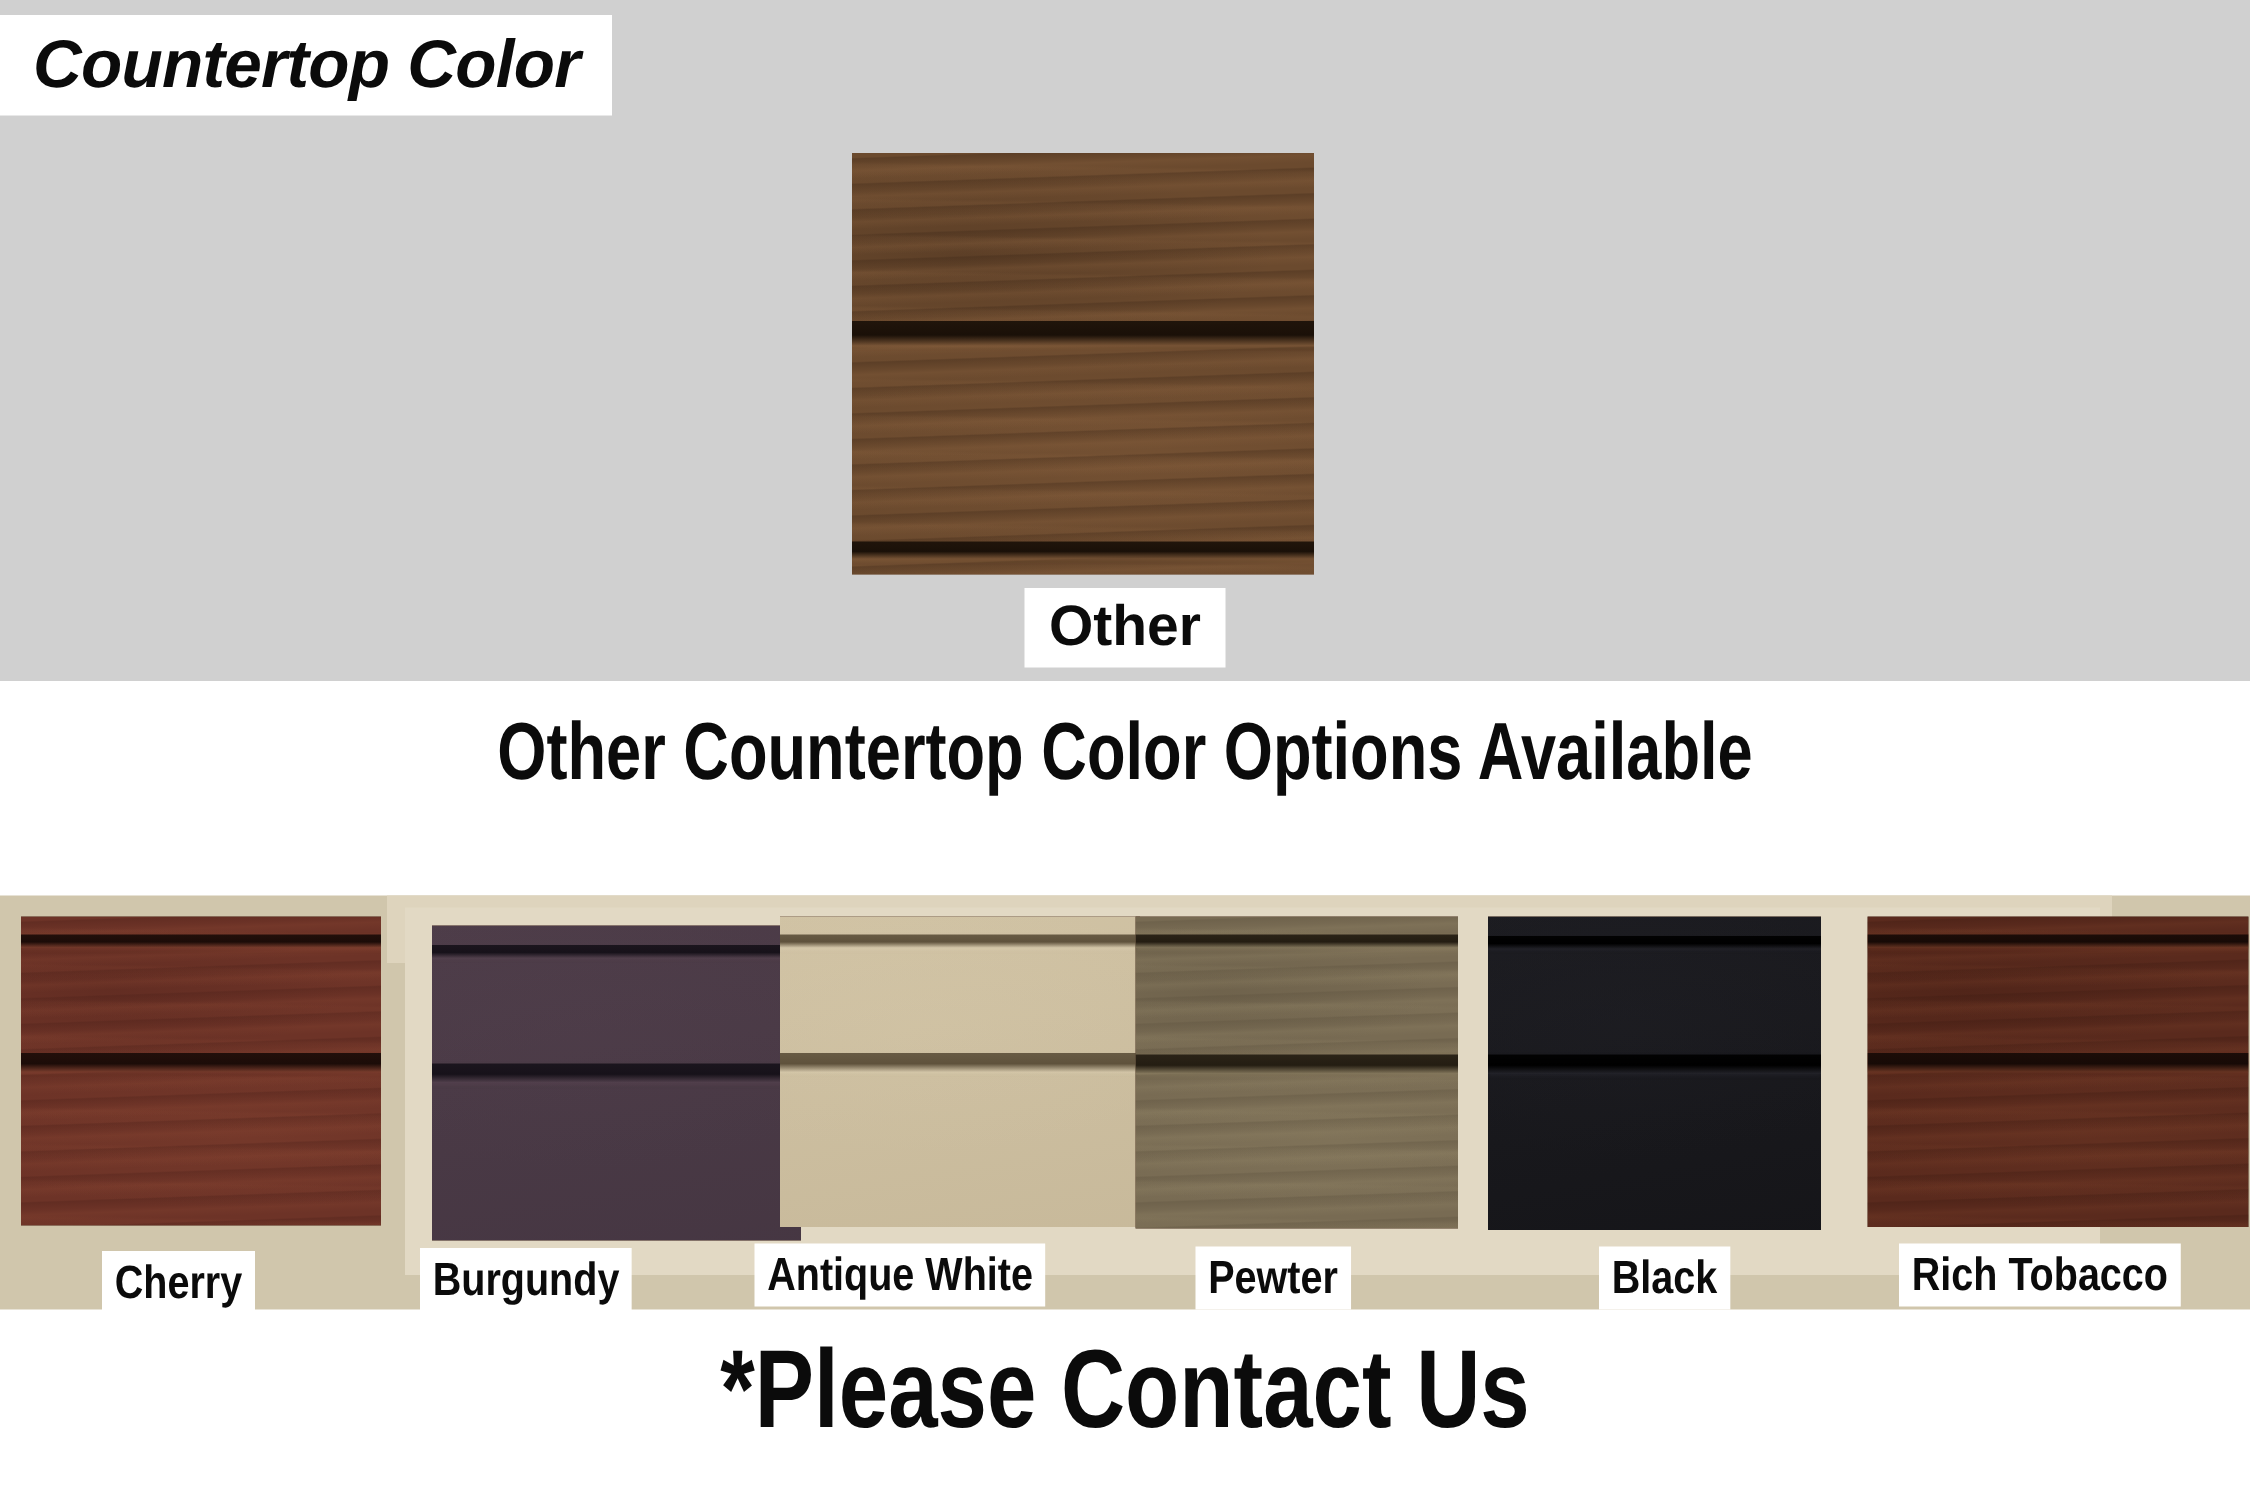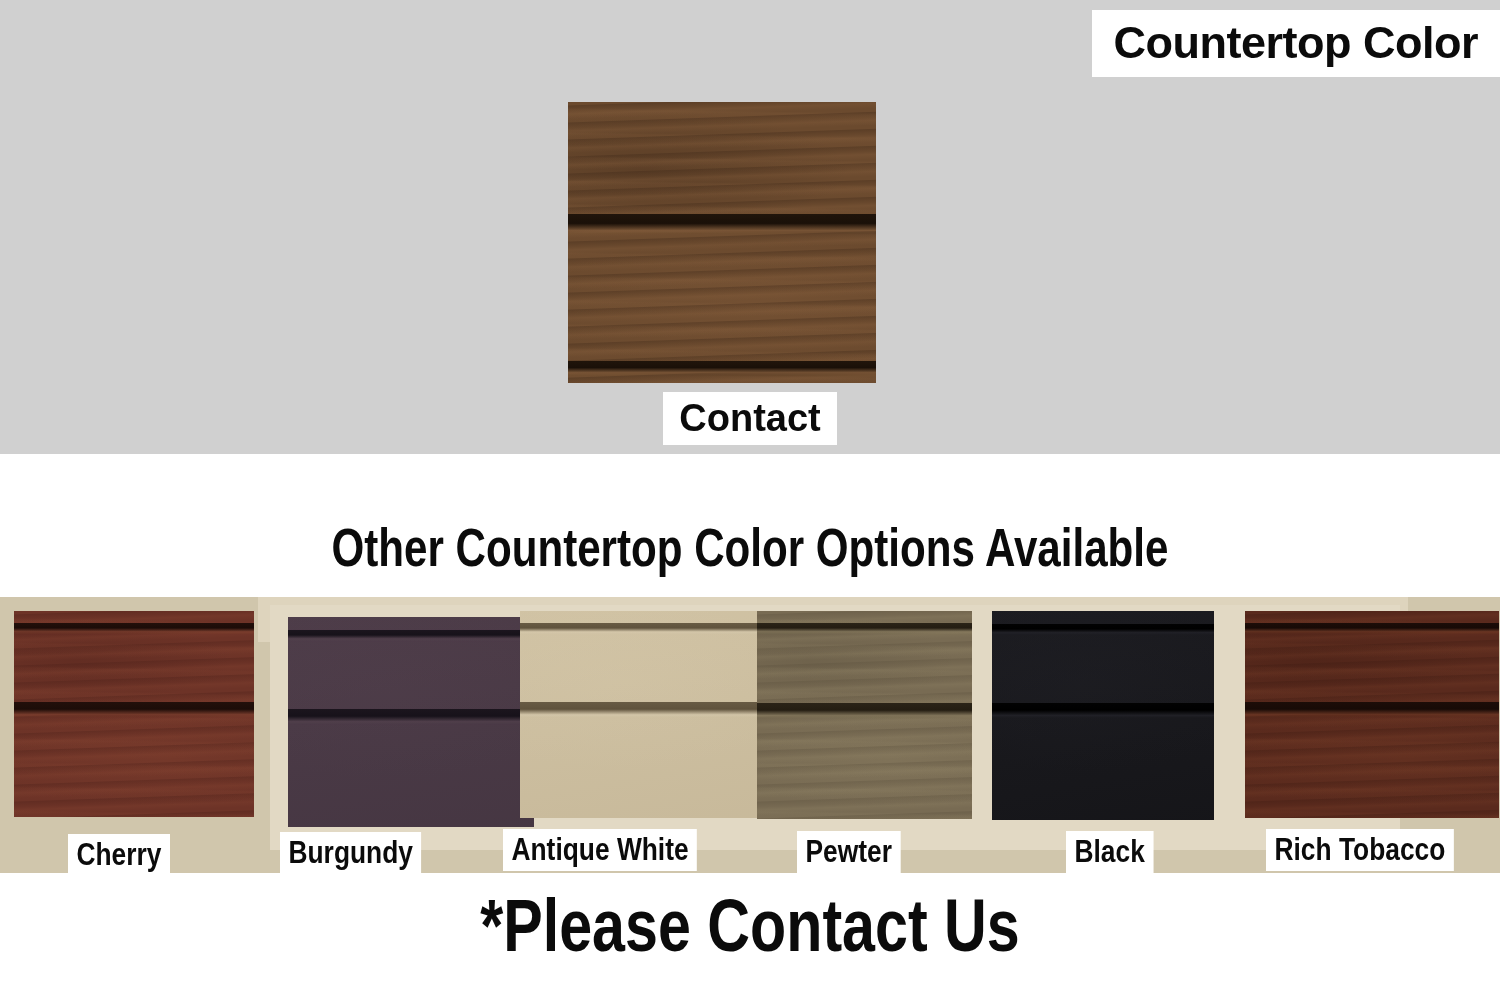--- a/index.html
+++ b/index.html
@@ -29,21 +29,22 @@
     color: #0b0b0b;
     font-weight: bold;
     line-height: 1;
     white-space: nowrap;
   }
 
   #hero-title-wrap {
     position: absolute;
     left: 0; top: 10px;
     width: 1500px;
-    text-align: right;
+    text-align: left;
+    font-style: italic;
   }
   #hero-title {
     font-size: 45px;
     padding: 10px 22px 12px 22px;
     letter-spacing: -0.5px;
   }
 
   
   #main-swatch {
     position: absolute;
@@ -60,21 +61,20 @@
     position: absolute;
     left: 0; width: 100%;
   }
 
   
   #midband {
     position: absolute;
     left: 0; top: 454px;
     width: 1500px; height: 111px;
     background: #ffffff;
-    margin-top: 46px;
   }
   #other-heading {
     position: absolute;
     left: 0; top: 20px;
     width: 1500px;
     text-align: center;
     font-weight: bold;
     font-size: 54px;
     color: #0b0b0b;
     transform: scaleX(0.78);
@@ -149,21 +149,21 @@
   </div>
 
   <div id="main-swatch">
     <div class="wood" id="walnut-wood" style="background: repeating-linear-gradient(178deg, rgba(58, 37, 22, 0) 0px, rgba(58, 37, 22, 0) 3px, rgba(58, 37, 22, 0.3) 4px, rgba(58, 37, 22, 0.05) 9px, rgba(140, 99, 64, 0.22) 12px, rgba(140, 99, 64, 0) 17px), repeating-linear-gradient(181deg, rgba(140, 99, 64, 0) 0px, rgba(140, 99, 64, 0) 11px, rgba(140, 99, 64, 0.16) 13px, rgba(140, 99, 64, 0) 24px), radial-gradient(130% 38% at 62% 72%, rgba(140, 99, 64, 0.26) 0%, rgba(140, 99, 64, 0) 60%), radial-gradient(95% 30% at 25% 24%, rgba(58, 37, 22, 0.3) 0%, rgba(58, 37, 22, 0) 70%), linear-gradient(rgb(107, 74, 46), rgb(107, 74, 46));">
         <div class="groove" style="top: 40%; height: 17px; background: linear-gradient(rgba(26, 16, 8, 0.92) 0%, rgb(26, 16, 8) 55%, rgba(140, 99, 64, 0.55) 100%); box-shadow: rgba(140, 99, 64, 0.35) 0px 1px 2px;"></div>
         <div class="groove" style="top: 92%; height: 12px; background: linear-gradient(rgba(26, 16, 8, 0.92) 0%, rgb(26, 16, 8) 55%, rgba(140, 99, 64, 0.55) 100%); box-shadow: rgba(140, 99, 64, 0.35) 0px 1px 2px;"></div>
       </div>
   </div>
 
   <div id="walnut-label-wrap" style="position:absolute;left:0;top:392px;width:1500px;text-align:center;">
-    <span class="label-box" style="font-size:38px;padding:7px 16px 8px 16px;">Contact</span>
+    <span class="label-box" style="font-size:38px;padding:7px 16px 8px 16px;">Other</span>
   </div>
 </div>
 
 <div id="midband">
   <div id="other-heading">Other Countertop Color Options Available</div>
 </div>
 
 <div id="strip">
   <div id="strip-wall"></div>
   <div id="strip-wall2"></div>

